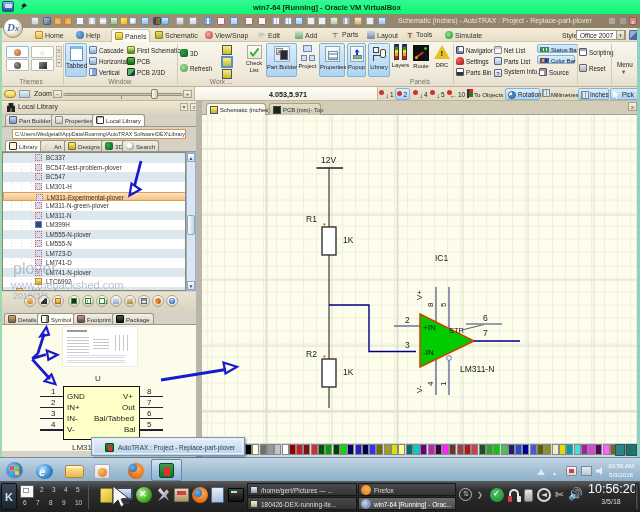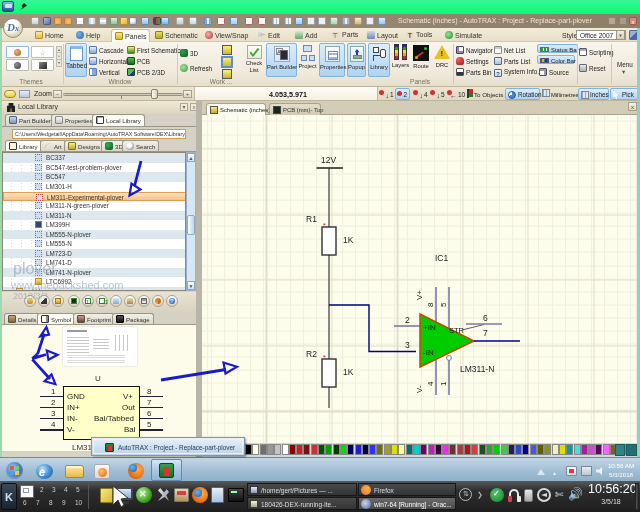--- a/index.html
+++ b/index.html
@@ -68,20 +68,21 @@
 #ltask { left:0; top:481px; width:640px; height:31px; background:linear-gradient(#5a5a5a,#2e2e2e 30%,#1f1f1f); }
 .lwb { position:absolute; height:13px; background:linear-gradient(#4a4a4a,#333); border:1px solid #171717; color:#ddd; font-size:6.5px; white-space:nowrap; overflow:hidden; }
 
 #tooltip { left:91px; top:437px; width:154px; height:19px; background:linear-gradient(#e8f0f8,#bdd2e6); border:1px solid #7a97b5; box-shadow:1px 1px 2px rgba(0,0,0,.4); z-index:40; }
 .wsn { position:absolute; font-size:6.5px; color:#ccc; }
 </style>
 </head>
 <body>
 
 <div class="abs" id="vbox">
+  <div class="abs ttl">win7-64 [Running] - Oracle VM VirtualBox</div>
   <div class="abs" style="left:2px;top:1px;width:12px;height:11px;background:linear-gradient(#8ab8e8,#3a6fb0 70%,#28528a);border-radius:2px;border:1px solid #2a4a78;">
       <div style="position:absolute;left:2px;top:2px;width:7px;height:4px;background:#cfe4f8;border-radius:1px;"></div>
     </div>
   <div class="abs" style="left:20px;top:3px;width:7px;height:7px;background:#222;clip-path:polygon(0 100%,40% 60%,20% 40%,60% 0,100% 40%,60% 60%,45% 75%);"></div>
 </div>
 
 <div class="abs" id="apptitle">
   <div class="abs ttl">Schematic (inches) - AutoTRAX : Project - Replace-part-plover</div>
 <div class="abs qat" style="left:30.9px;background:linear-gradient(#f4f4f6,#c9d2da);border:1px solid #98a2ac;"></div>
 <div class="abs qat" style="left:42.5px;background:linear-gradient(135deg,#aebedd,#5a6f9e);border:1px solid #4a5a80;"></div>

